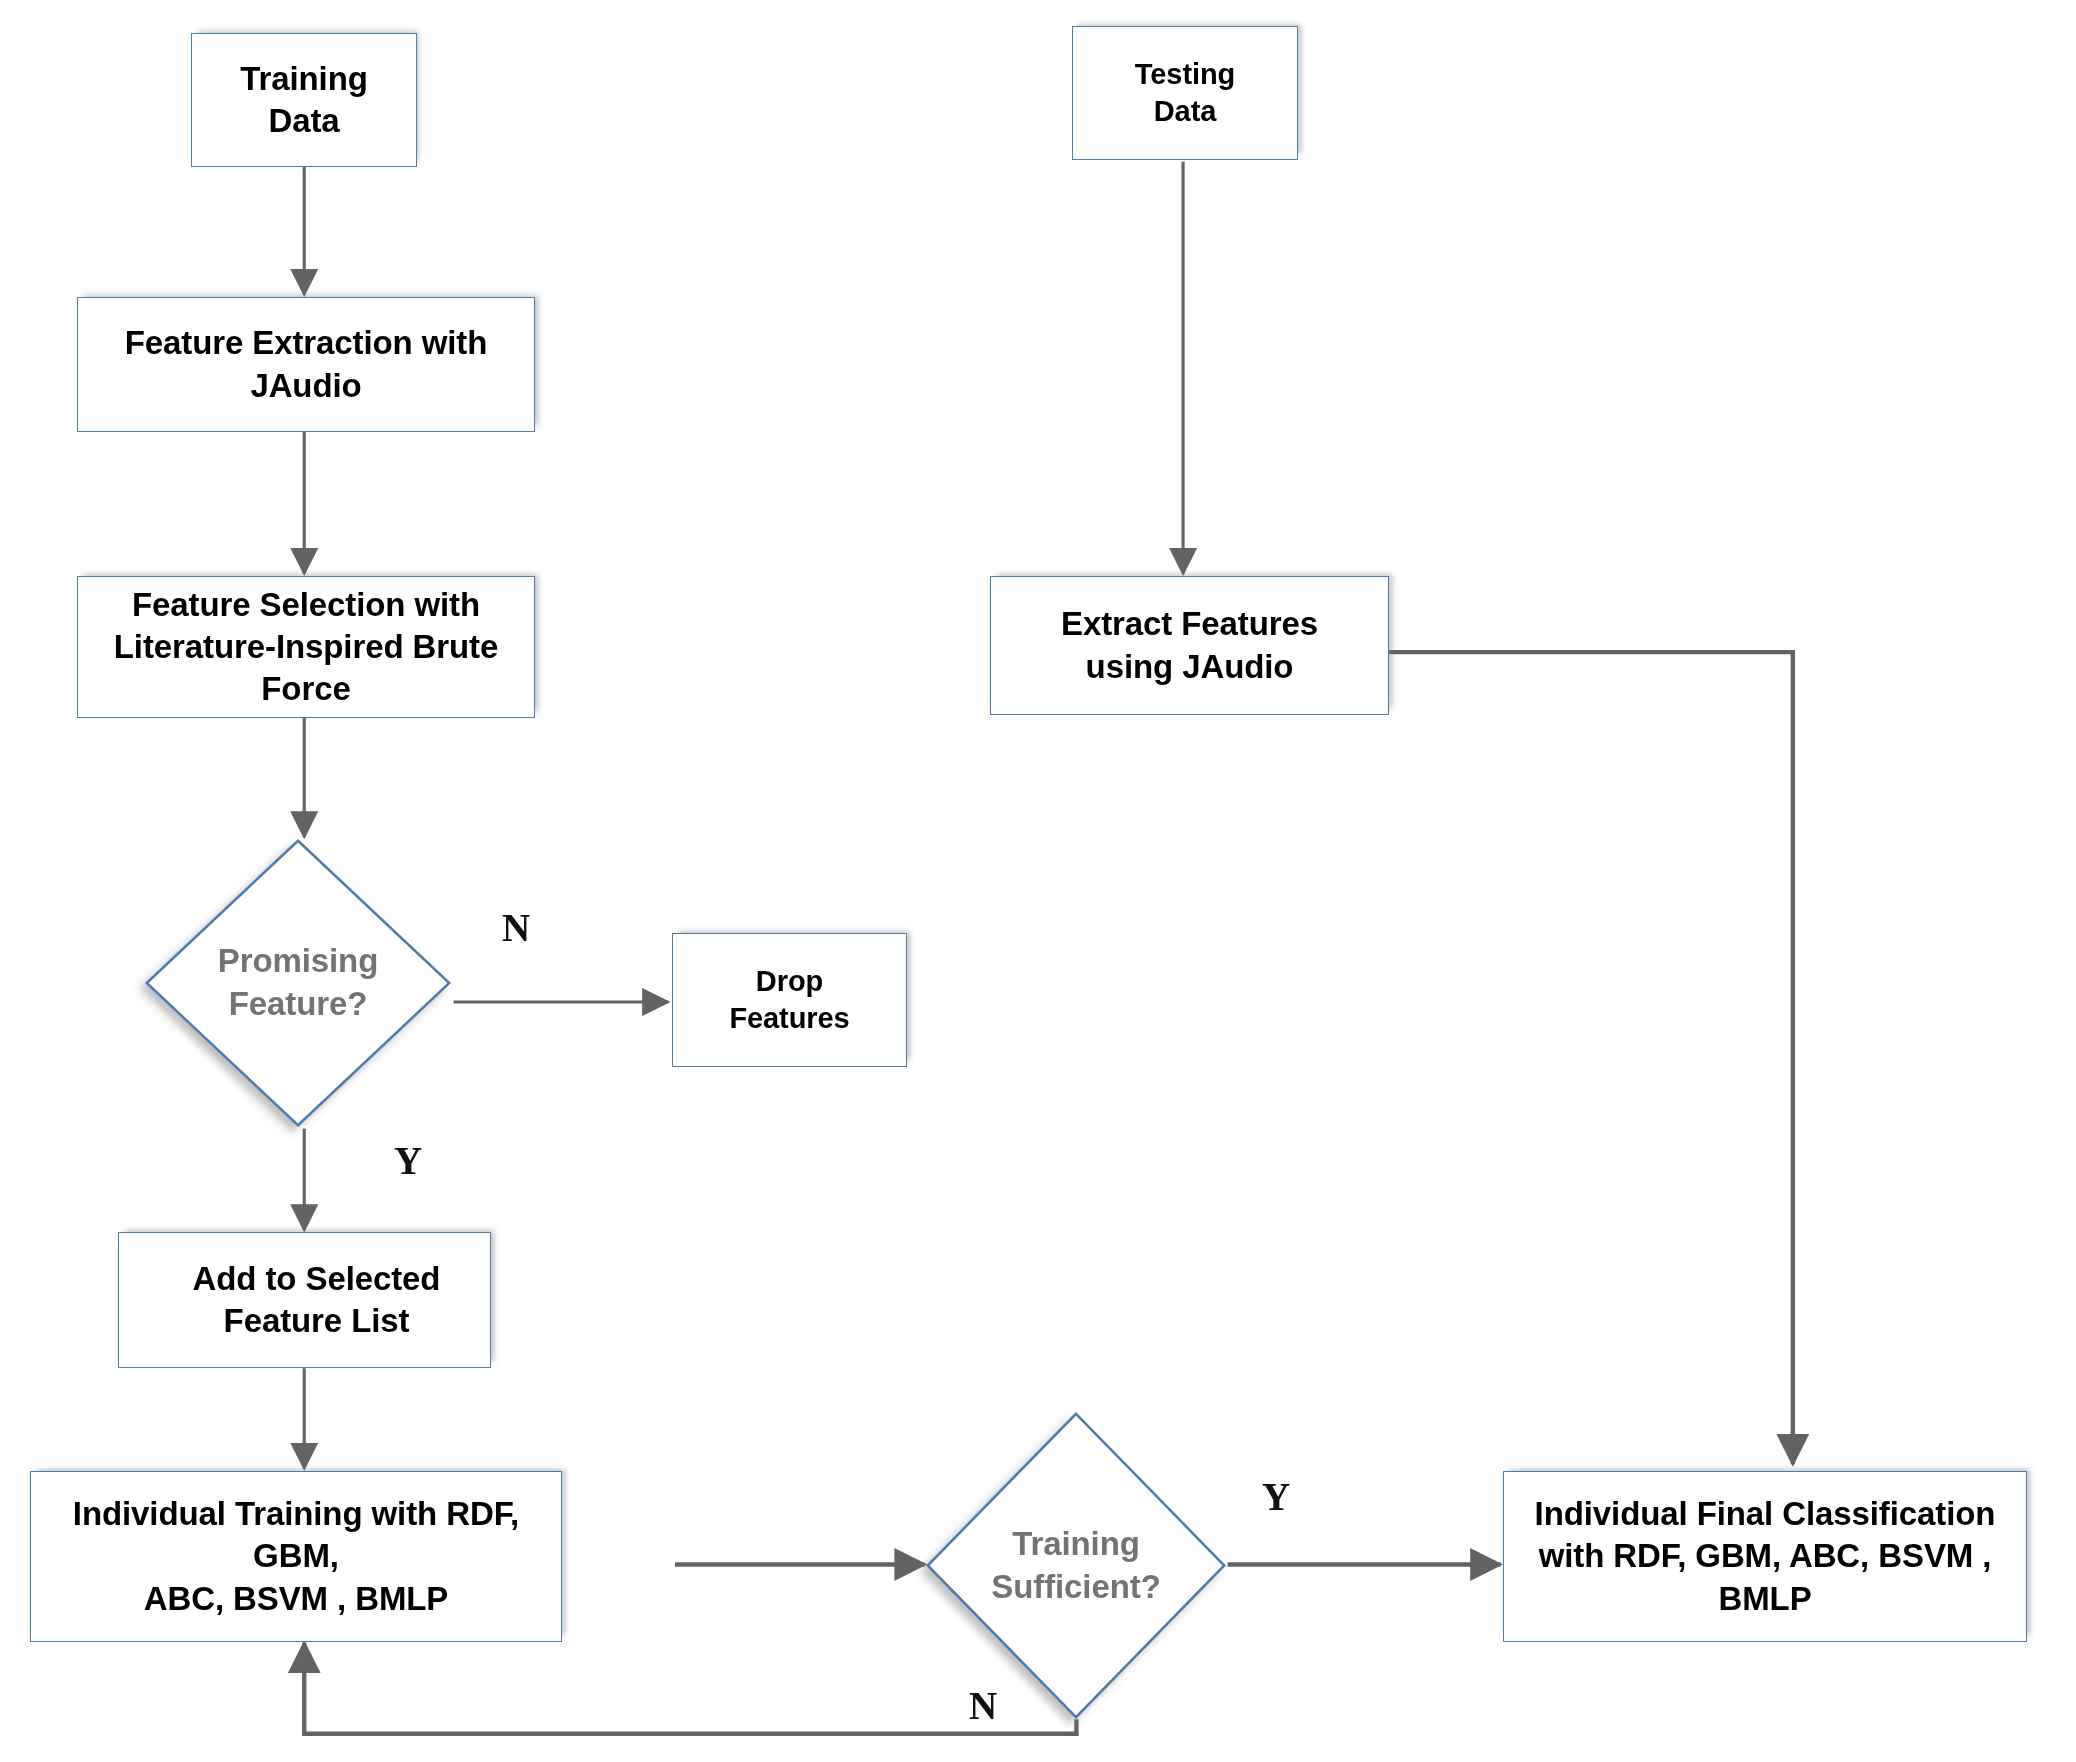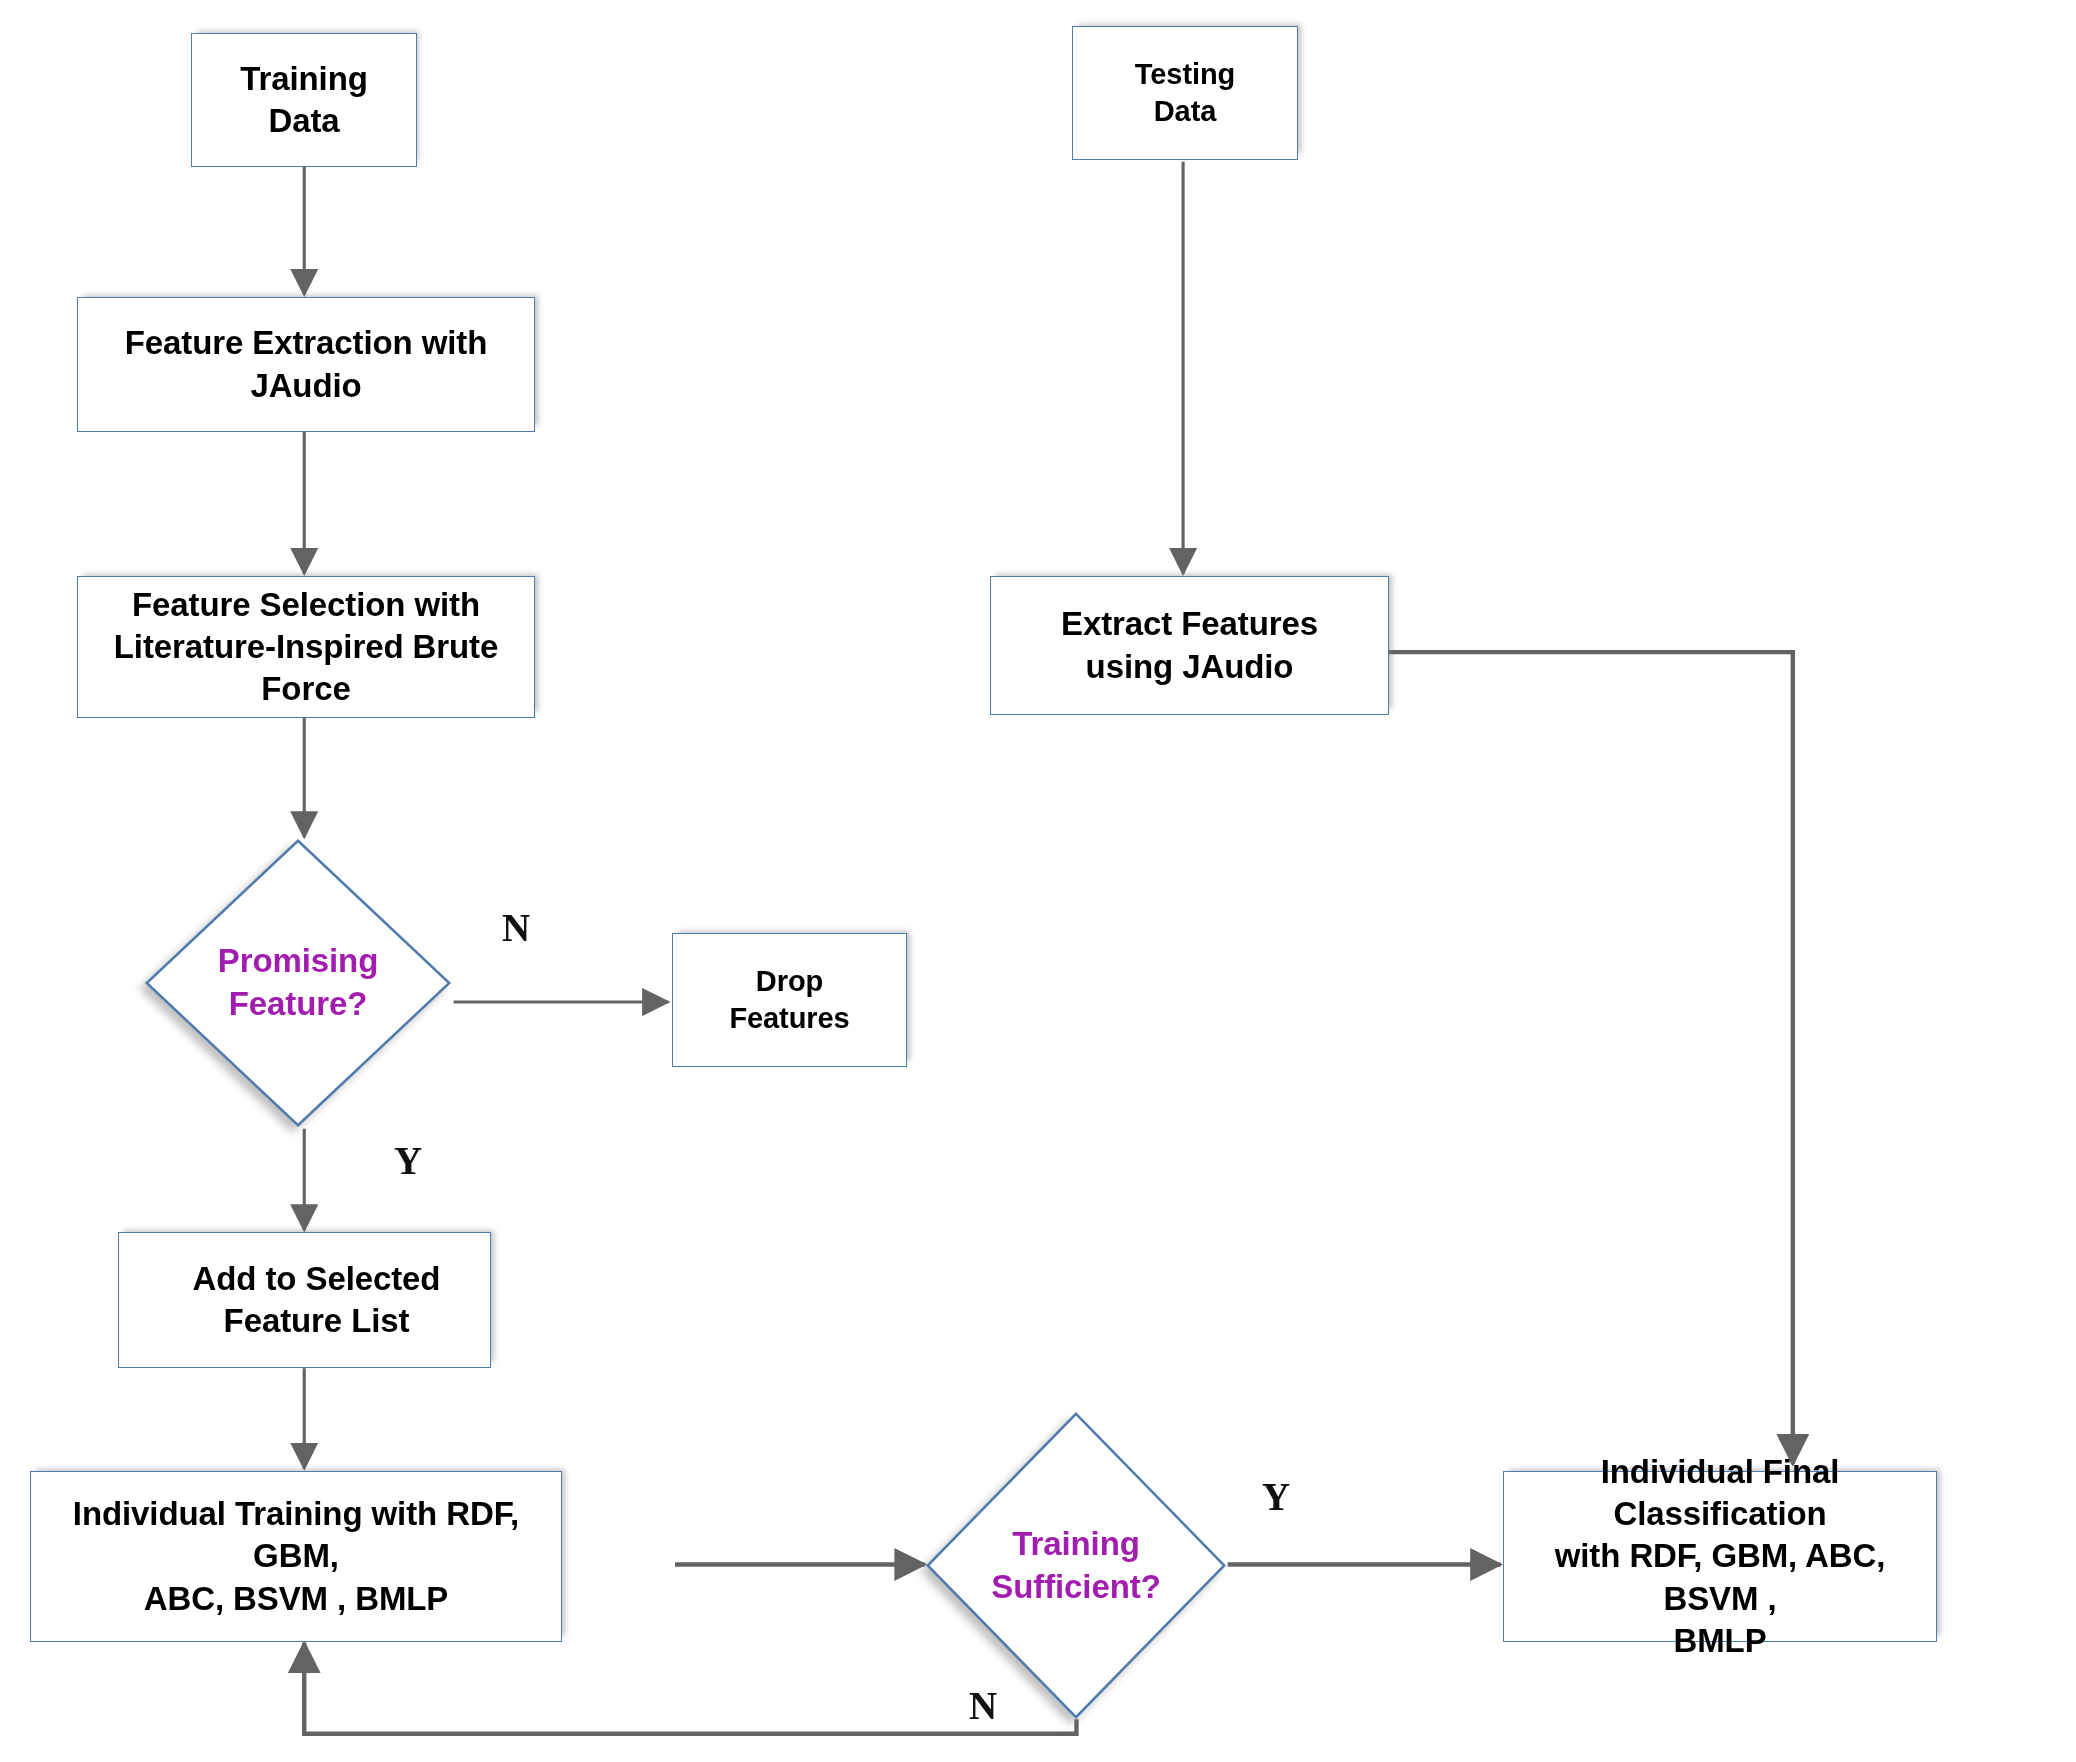--- a/index.html
+++ b/index.html
@@ -54,21 +54,21 @@
     overflow: visible;
   }
   .diamond .label {
     position: absolute;
     inset: 0;
     display: flex;
     align-items: center;
     justify-content: center;
     text-align: center;
     font-weight: bold;
-    color: #a21caf;
+    color: #737373;
     line-height: 1.3;
     white-space: pre-line;
     letter-spacing: -0.1px;
   }
   
   .edge-label {
     position: absolute;
     font-family: "Liberation Serif", serif;
     font-weight: bold;
     color: #111111;
@@ -173,21 +173,21 @@
   <div class="node" style="left:1072px; top:26px; width:226px; height:134px; font-size:29px;">
     <span class="label">Testing
 Data</span>
   </div>
 
   <div class="node" style="left:990px; top:576px; width:399px; height:139px; font-size:33px;">
     <span class="label">Extract  Features
 using JAudio</span>
   </div>
 
-  <div class="node" style="left:1503px; top:1471px; width:434px; height:171px; font-size:33px;">
+  <div class="node" style="left:1503px; top:1471px; width:524px; height:171px; font-size:33px;">
     <span class="label">Individual Final Classification
 with RDF, GBM, ABC, BSVM ,
 BMLP</span>
   </div>
 
   <div class="edge-label" style="left:502px; top:908px; font-size:39px;">N</div>
 
   <div class="edge-label" style="left:394px; top:1141px; font-size:39px;">Y</div>
 
   <div class="edge-label" style="left:1262px; top:1477px; font-size:39px;">Y</div>

